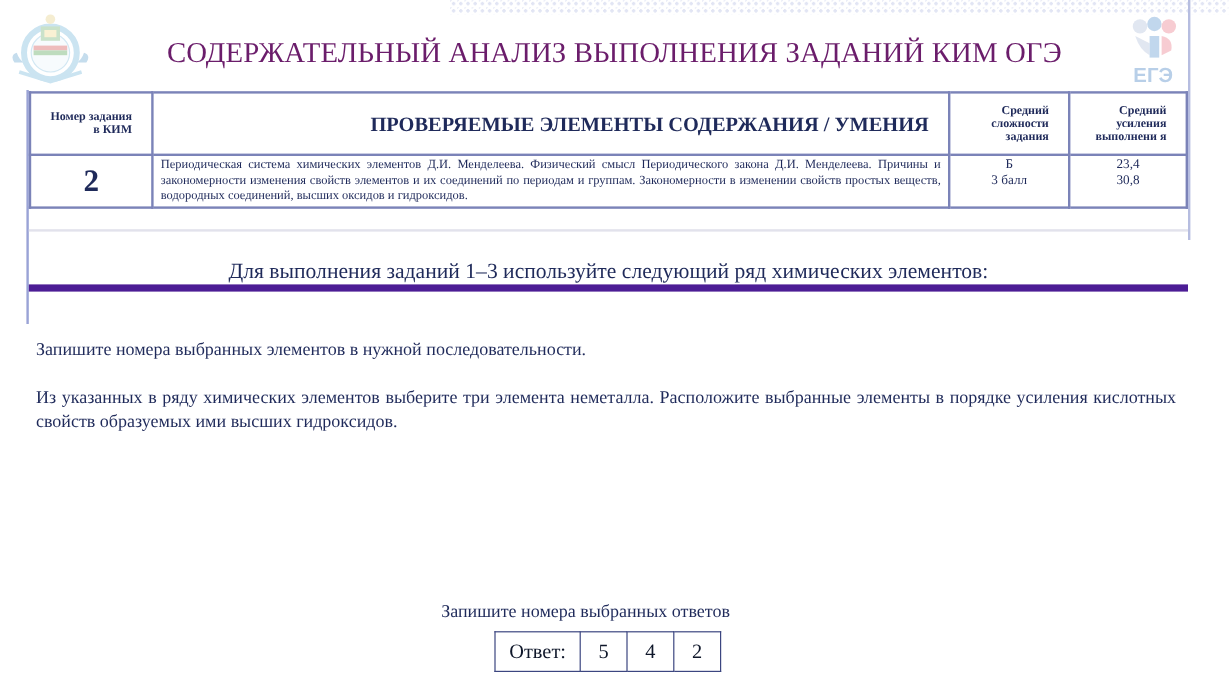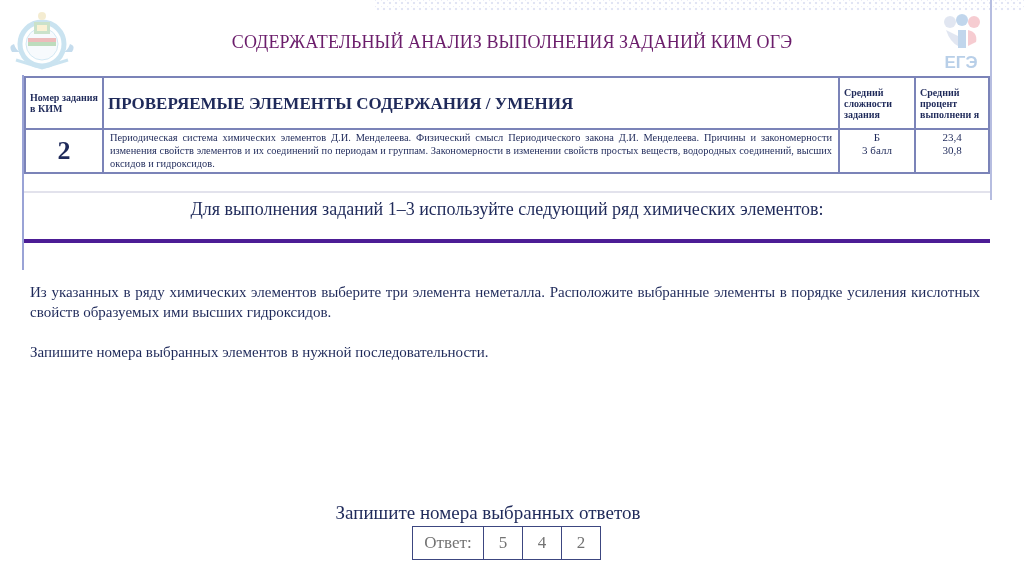--- a/index.html
+++ b/index.html
@@ -24,59 +24,59 @@
     position:absolute; left:22px; top:75px; width:2px; height:195px; background:#9aa3d6;
   }
   .logo-left {
     position:absolute; left:6px; top:6px; width:72px; height:66px;
   }
   .logo-right {
     position:absolute; left:936px; top:12px; width:50px; height:58px;
   }
   .page-title {
     position:absolute; left:0; top:32px; width:1024px; text-align:center;
-    font-size:18px; color:#6b1d6b; letter-spacing:0.1px;
+    font-size:24px; color:#6b1d6b; letter-spacing:0.1px;
   }
   table.kim {
     position:absolute; left:24px; top:76px; width:966px;
     border-collapse:collapse;
     font-family:"Liberation Serif", serif;
   }
   table.kim td, table.kim th {
     border:2px solid #7b83b8;
     color:#1f2a5a;
   }
   table.kim th {
-    font-weight:bold; font-size:10px; line-height:11px; text-align:left;
-    padding:2px 4px; height:46px;
+    font-weight:bold; font-size:10px; line-height:11px; text-align:right;
+    padding:2px 16px; height:46px;
   }
   table.kim th.main { font-size:17px; }
   table.kim td { vertical-align:top; }
   td.num { font-size:26px; font-weight:bold; text-align:center; vertical-align:middle !important; width:68px; }
   td.desc { font-size:10.4px; line-height:13px; text-align:justify; padding:1px 6px; height:40px;}
   td.level, td.pct { font-size:11px; line-height:13px; text-align:center; padding:1px 2px; }
   .instr-box {
     position:absolute; left:24px; top:191px; width:966px; height:52px;
-    border-top:2px solid #e2e2ec; border-bottom:4px solid #4c1d95;
+    border-top:2px solid #e2e2ec; border-bottom:6px solid #4c1d95;
     text-align:center; font-size:18px; line-height:22px; color:#1f2a5a;
-    padding-top:5px; box-sizing:border-box;
+    padding-top:22px; box-sizing:border-box;
   }
   .instr-box b { font-weight:bold; }
   .question {
     position:absolute; left:30px; top:282px; width:950px;
     font-size:15px; line-height:20px; text-align:justify; color:#1f2a5a;
   }
   .question p { margin:0 0 20px 0; }
   .answer-caption {
     position:absolute; left:0; top:502px; width:976px; text-align:center;
-    font-size:19px; color:#1f2a5a;
+    font-size:15px; color:#1f2a5a;
   }
   table.answer {
     position:absolute; left:412px; top:526px; border-collapse:collapse;
-    font-size:17px; color:#737373;
+    font-size:17px; color:#0f172a;
   }
   table.answer td {
     border:1.5px solid #3c4680; height:32px; text-align:center; padding:0;
   }
   table.answer td.lbl { width:70px; }
   table.answer td.val { width:38px; }
 </style>
 </head>
 <body>
 
@@ -112,21 +112,21 @@
 </svg>
 
 <div class="page-title">СОДЕРЖАТЕЛЬНЫЙ АНАЛИЗ ВЫПОЛНЕНИЯ ЗАДАНИЙ КИМ ОГЭ</div>
 
 <table class="kim">
   <tbody>
       <tr>
     <th style="width:68px">Номер задания в КИМ</th>
     <th class="main">ПРОВЕРЯЕМЫЕ ЭЛЕМЕНТЫ СОДЕРЖАНИЯ / УМЕНИЯ</th>
     <th style="width:66px">Средний сложности задания</th>
-    <th style="width:64px">Средний процент выполнени я</th>
+    <th style="width:64px">Средний усиления выполнени я</th>
   </tr>
   <tr>
     <td class="num">2</td>
     <td class="desc">Периодическая система химических элементов Д.И. Менделеева. Физический смысл Периодического закона Д.И. Менделеева. Причины и закономерности изменения свойств элементов и их соединений по периодам и группам. Закономерности в изменении свойств простых веществ, водородных соединений, высших оксидов и гидроксидов.</td>
     <td class="level">
       <div>Б</div>
       <div>3 балл</div>
     </td>
     <td class="pct">
       <div>23,4</div>
@@ -134,22 +134,22 @@
     </td>
   </tr>
 </tbody>
   </table>
 
 <div class="instr-box">
   <div>Для выполнения заданий 1–3 используйте следующий ряд химических элементов:</div>
 </div>
 
 <div class="question">
+  <p>Запишите номера выбранных элементов в нужной последовательности.</p>
   <p>Из указанных в ряду химических элементов выберите три элемента неметалла. Расположите выбранные элементы в порядке усиления кислотных свойств образуемых ими высших гидроксидов.</p>
-  <p>Запишите номера выбранных элементов в нужной последовательности.</p>
 </div>
 
 <div class="answer-caption">Запишите номера выбранных ответов</div>
 
 <table class="answer">
   <tbody>
       <tr>
     <td class="lbl">Ответ:</td>
     <td class="val">5</td>
     <td class="val">4</td>

